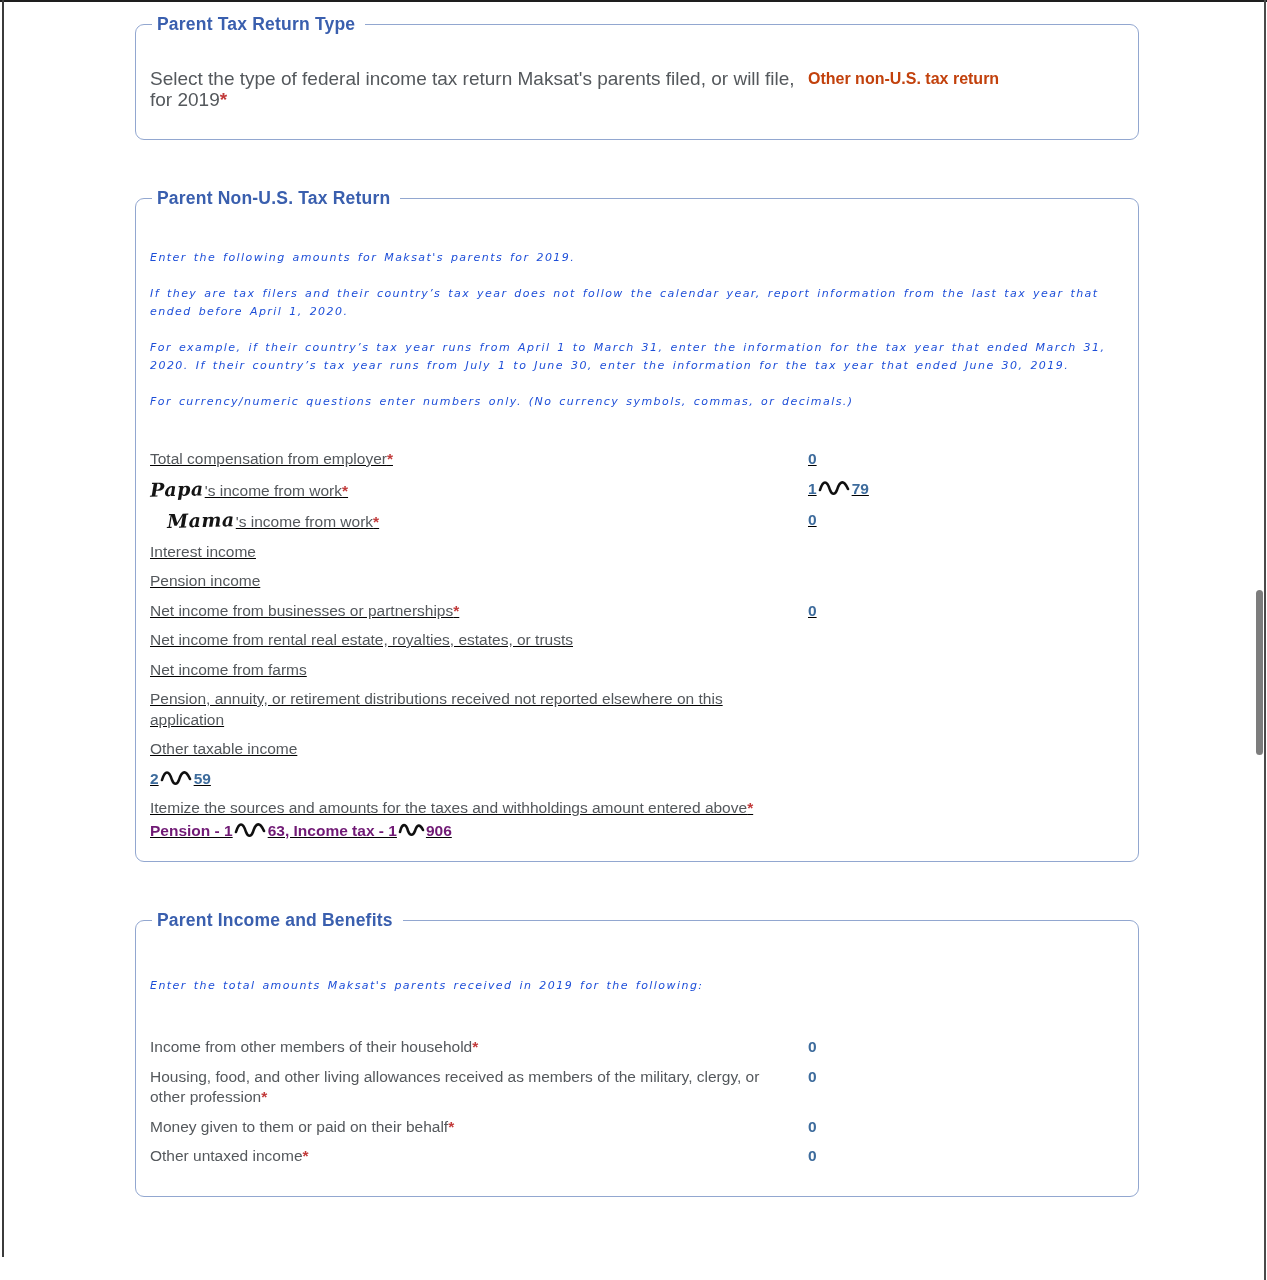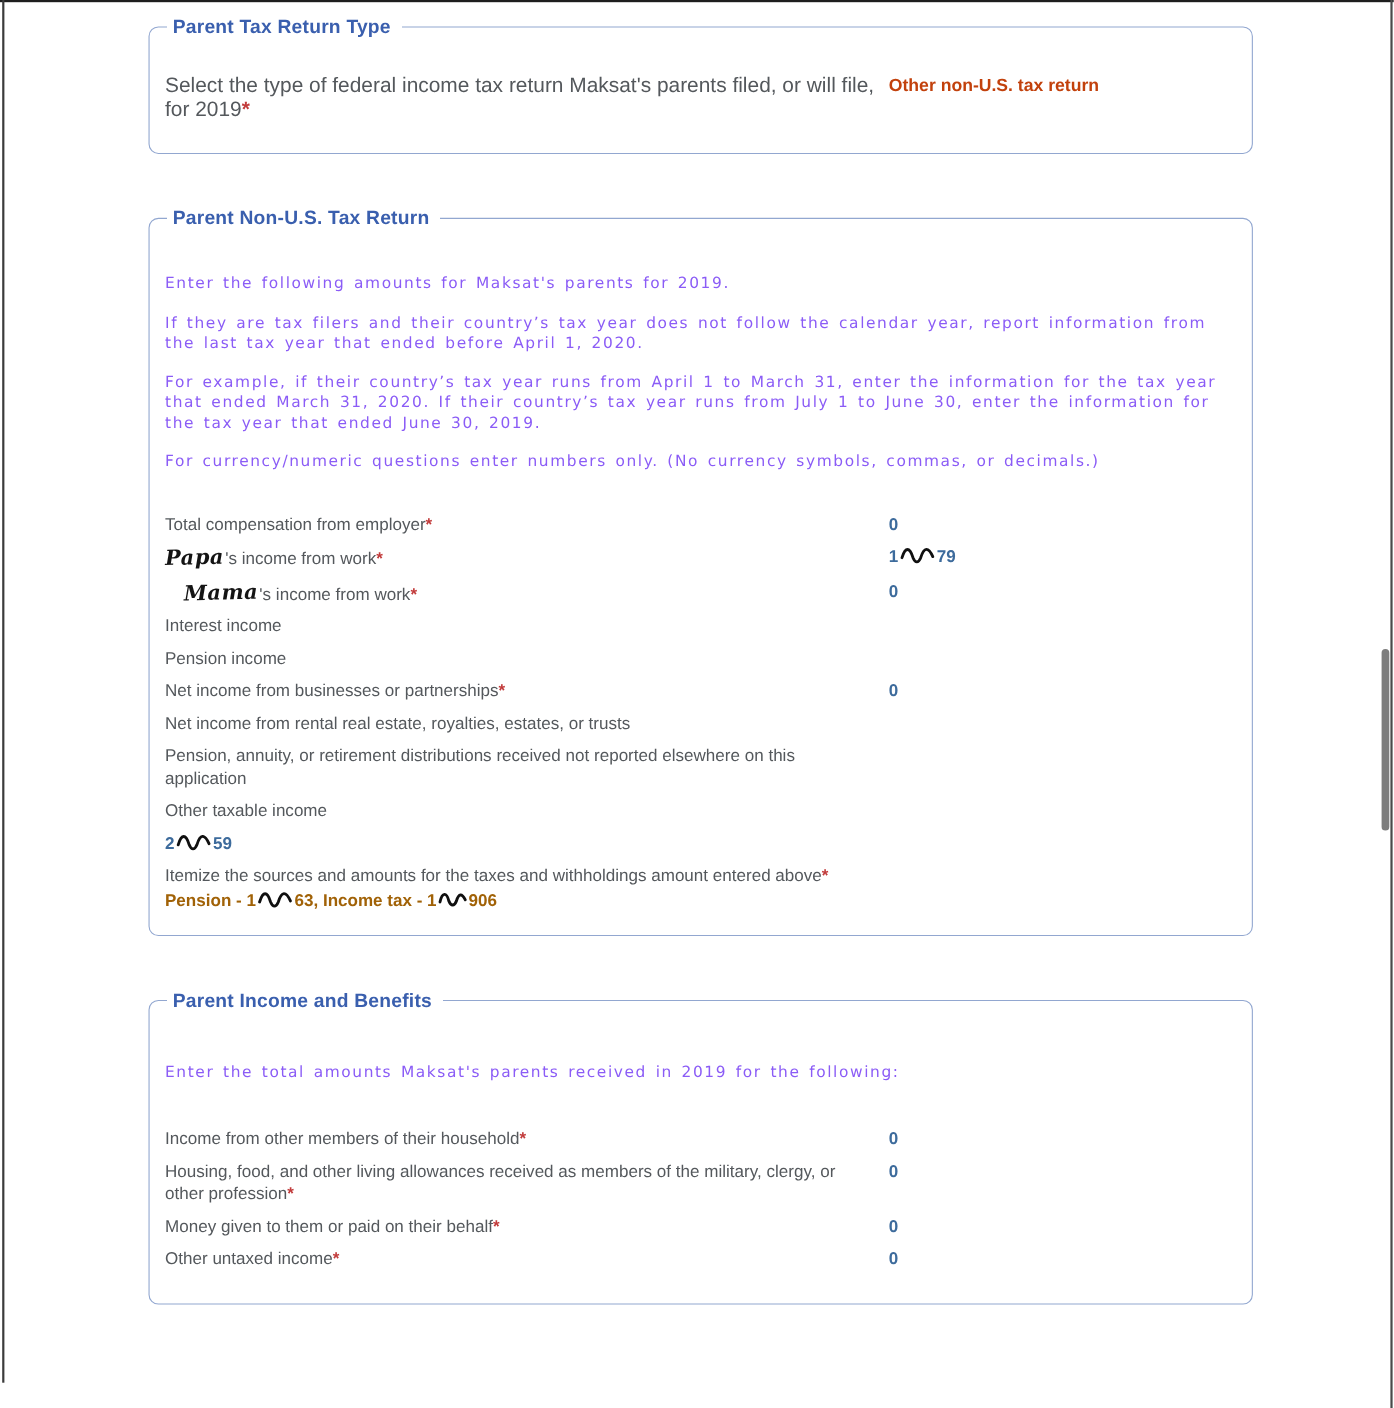--- a/index.html
+++ b/index.html
@@ -12,39 +12,39 @@
   .border-left  { position:absolute; left:2px; top:0; width:2px; height:1257px; background:#3b3b3b; }
   .border-right { position:absolute; left:1264px; top:0; width:2px; height:1280px; background:#4a4a4a; }
   .scroll-thumb { position:absolute; left:1256px; top:590px; width:7px; height:165px; background:#7d7d7d; border-radius:4px; }
 
   .content { position:absolute; left:135px; top:14px; width:1004px; }
 
   fieldset { border:1.6px solid #92a7d0; border-radius:9px; margin:0 0 48px 0; padding:34px 16px 20px 14px; }
   legend { color:#3a5fae; font-weight:bold; font-size:17.5px; padding:0 10px 0 5px; margin-left:2px; letter-spacing:0.2px; }
 
   .instr { margin:6px 0 38px 0; }
-  .instr p { color:#8b5cf6; font-size:14px; line-height:18.5px; letter-spacing:1.45px; word-spacing:2px; margin:0 0 17px 0; max-width:965px; font-family:"DejaVu Sans", sans-serif; }
+  .instr p { color:#1d4ed8; font-size:11px; line-height:18.5px; letter-spacing:1.45px; word-spacing:2px; margin:0 0 17px 0; max-width:965px; font-family:"DejaVu Sans", sans-serif;font-style:italic; }
   .instr p:last-child { margin-bottom:0; }
 
   .frow { display:grid; grid-template-columns:645px 1fr; column-gap:13px; margin-bottom:9px; align-items:start; }
   .flabel { color:#54585c; font-size:15.5px; line-height:20.5px; }
   .fvalue { color:#3d6b9c; font-weight:bold; font-size:15.5px; line-height:20.5px; white-space:nowrap; }
   .req { color:#c23b3b; font-weight:bold; }
 
   .q1 .flabel { font-size:19px; }
   .q1 .fvalue { font-size:16px; color:#c2410c; white-space:normal; }
 
   .hand { font-family:"DejaVu Serif", serif; font-style:italic; font-weight:600; font-size:19px; color:#141414; display:inline-block; transform:rotate(-1.5deg); letter-spacing:0.5px; margin-right:1px; }
   .indent { padding-left:17px; }
 
   .squiggle { vertical-align:-2px; margin:0 1px; }
 
-  .itemize-answer { color:#a16207; font-weight:bold; font-size:15.5px; line-height:21px; margin-top:1px; }
+  .itemize-answer { color:#701a75; font-weight:bold; font-size:15.5px; line-height:21px; margin-top:1px; }
 
-  .s2-rows { margin-top:2px; }
+  .s2-rows { margin-top:2px;text-decoration:underline; }
   .s3 { margin-bottom:0; padding-top:40px; }
   .s3 .instr { margin-bottom:42px; }
 </style>
 </head>
 <body>
 
 <div class="viewport">
   <div class="border-top"></div>
   <div class="border-left"></div>
   <div class="border-right"></div>
@@ -102,20 +102,24 @@
         <div class="frow">
           <div class="flabel"><span>Net income from businesses or partnerships</span><span class="req">*</span></div>
           <div class="fvalue">0</div>
         </div>
 
         <div class="frow">
           <div class="flabel">Net income from rental real estate, royalties, estates, or trusts</div>
           <div class="fvalue"></div>
         </div>
 
+        <div class="frow">
+          <div class="flabel">Net income from farms</div>
+          <div class="fvalue"></div>
+        </div>
 
         <div class="frow">
           <div class="flabel">Pension, annuity, or retirement distributions received not reported elsewhere on this application</div>
           <div class="fvalue"></div>
         </div>
 
         <div class="frow">
           <div class="flabel">Other taxable income</div>
           <div class="fvalue"></div>
         </div>

